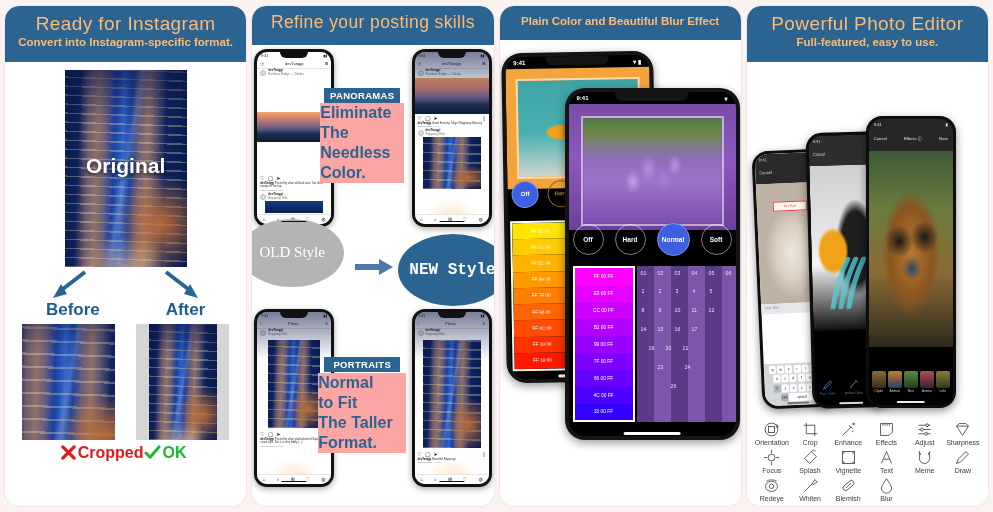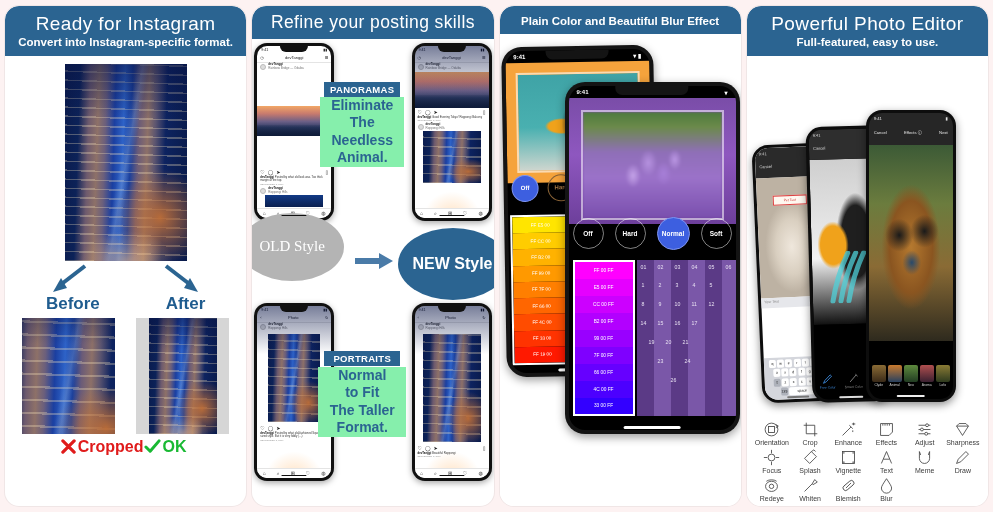--- a/index.html
+++ b/index.html
@@ -17,23 +17,23 @@
     background:#ffffff;
     border-radius:14px;
     position:relative;
     overflow:hidden;
     box-shadow:0 0 0 1px #f0e6e6;
     display:flex;
     flex-direction:column;
   }
   .hdr {
     background:#2b6491;
-    color:#ffffff;
+    color:#fdba74;
     border-radius:14px 14px 0 0;
-    padding:7px 6px 6px;
+    padding:7px 6px 12px;
     text-align:center;
     flex:0 0 auto;
   }
   .hdr .t1 { font-size:19px; letter-spacing:.4px; line-height:1.12; font-weight:400; white-space:nowrap;}
   .hdr .t1.sm { font-size:17.5px; }
   .hdr .t2 { font-size:11.5px; font-weight:700; line-height:1.25; margin-top:1px; white-space:nowrap;}
   .body { flex:1 1 auto; position:relative; overflow:hidden; }
 
   
   .p1wrap { position:relative; width:100%; height:100%; }
@@ -106,31 +106,31 @@
     background:linear-gradient(180deg, rgba(20,35,70,.15), rgba(12,25,55,.85));}
   .ig-acts { height:8px; display:flex; align-items:center; gap:3px; padding:0 3px; font-size:5px; color:#222;}
   .ig-cap { font-size:2.8px; line-height:1.35; padding:0 3px; color:#333;}
   .ig-cap b{color:#111;}
   .ig-date { font-size:2.4px; color:#999; padding:0 3px;}
   .ig-tabs { position:absolute; bottom:0; left:0; right:0; height:10px; border-top:.5px solid #e4e4e4;
     display:flex; justify-content:space-around; align-items:center; font-size:5px; color:#333; background:#fff;}
   .home-ind { position:absolute; bottom:1.5px; left:50%; transform:translateX(-50%); width:34%; height:1.6px; background:#111; border-radius:2px; z-index:6;}
   .badge-circle {
     position:absolute; border-radius:50%; display:flex; align-items:center; justify-content:center;
-    color:#fff; text-align:center;
+    color:#fff; text-align:center;font-family:Liberation Mono, monospace;
   }
   .old-circle { background:#b4b4b4; font-family:"Liberation Serif", serif; font-size:15px; }
   .new-circle { background:#2b6491; font-size:16px; font-weight:700;}
   .tag {
     position:absolute; background:#2b6491; color:#fff; font-size:9.5px; font-weight:700;
     letter-spacing:.3px; padding:2px 5px; text-align:center; white-space:nowrap;
   }
   .tagtext {
-    position:absolute; color:#2b6491; font-size:14px; font-weight:700; text-align:center;
-    line-height:1.26; background:#86efac; white-space:nowrap;
+    position:absolute; color:#2b6491; font-size:16px; font-weight:700; text-align:left;
+    line-height:1.26; background:#fca5a5; white-space:nowrap;
   }
 
   
   .p3 { position:relative; width:100%; height:100%; background:#fff;}
   .bigphone { position:absolute; background:#141414; border-radius:20px; padding:4px; box-shadow:0 3px 10px rgba(0,0,0,.4);}
   .bigphone .scr { width:100%; height:100%; border-radius:16px; overflow:hidden; position:relative; background:#000;}
   .bnotch { position:absolute; top:0; left:50%; transform:translateX(-50%); width:44%; height:9px; background:#141414; border-radius:0 0 7px 7px; z-index:6;}
   .bsbar { position:absolute; top:0; left:0; right:0; height:12px; display:flex; justify-content:space-between;
      align-items:center; padding:0 8px; color:#fff; font-size:6px; font-weight:700; z-index:5;}
   .canvas-orange { position:absolute; top:12px; left:0; right:0; height:120px; background:#F5A33C; }
@@ -182,20 +182,21 @@
 
 <div class="panel">
   <div class="hdr">
     <div class="t1">Ready for Instagram</div>
     <div class="t2">Convert into Instagram-specific format.</div>
   </div>
   <div class="body">
     <div class="p1wrap">
       <div class="orig-frame">
         <div class="bldg"></div>
+        <div class="orig-label">Original</div>
       </div>
 
       <div class="arrows">
         <svg style="left:42px;top:0" width="42" height="30" viewBox="0 0 42 30">
           <path d="M38 2 L12 22" stroke="#2b6491" stroke-width="4" fill="none"></path>
           <path d="M6 28 L20 24 L14 14 Z" fill="#2b6491"></path>
         </svg>
         <svg style="right:42px;top:0" width="42" height="30" viewBox="0 0 42 30">
           <path d="M4 2 L30 22" stroke="#2b6491" stroke-width="4" fill="none"></path>
           <path d="M36 28 L22 24 L28 14 Z" fill="#2b6491"></path>
@@ -341,21 +342,21 @@
           </div>
           <div class="home-ind"></div>
         </div>
       </div>
 
       <div class="tag" style="left:72px;top:43px;width:76px">PANORAMAS</div>
       <div class="tagtext" style="left:68px;top:58px;width:84px">
         <div>Eliminate</div>
         <div>The</div>
         <div>Needless</div>
-        <div>Animal.</div>
+        <div>Color.</div>
       </div>
 
       <div class="badge-circle old-circle" style="left:-12px;top:174px;width:104px;height:68px">OLD Style</div>
       <div class="badge-circle new-circle" style="right:-14px;top:189px;width:110px;height:72px">NEW Style</div>
       <svg style="position:absolute;left:103px;top:211px" width="38" height="22" viewBox="0 0 38 22">
         <path d="M0 8 H24 V3 L38 11 L24 19 V14 H0 Z" fill="#4a7ba8"></path>
       </svg>
 
       <div class="phone" style="left:2px;top:264px;width:80px;height:178px">
         <div class="screen">

